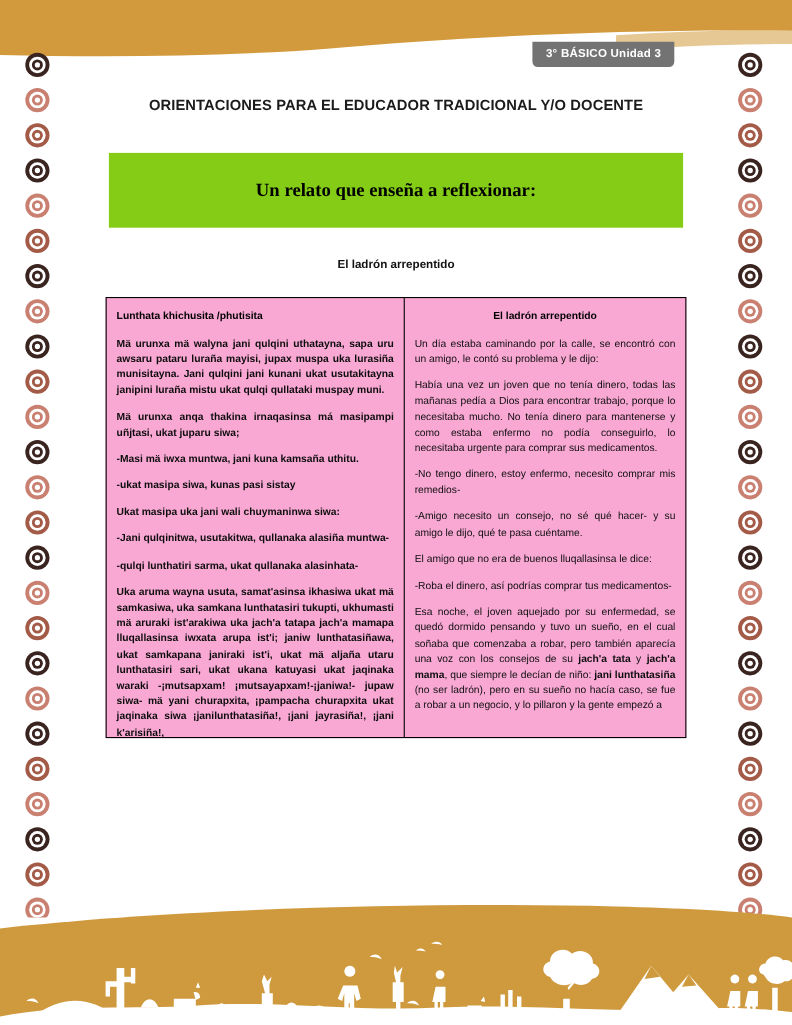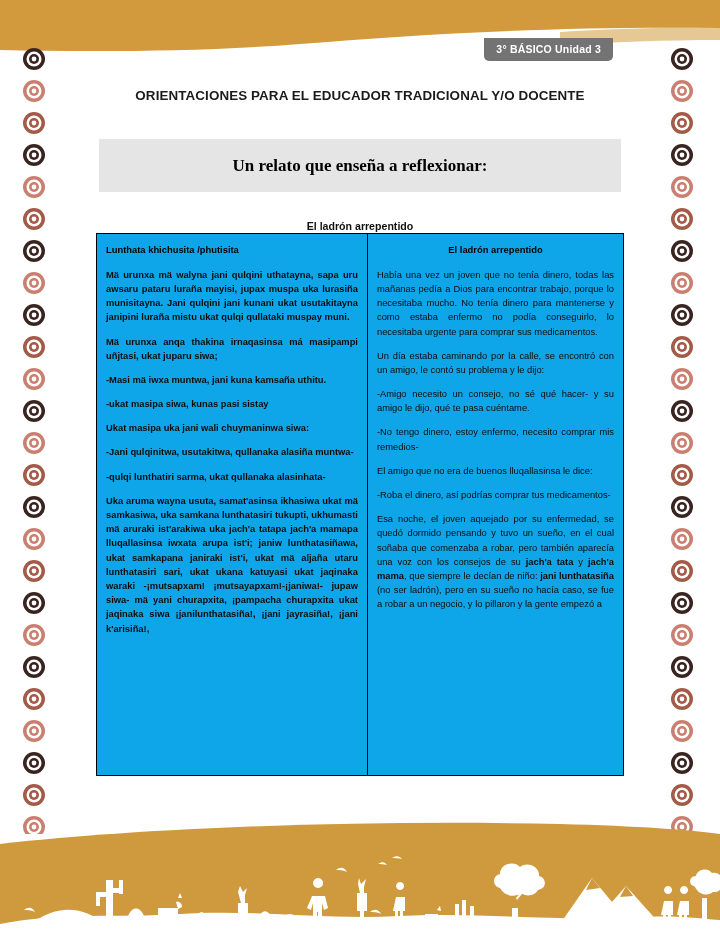--- a/index.html
+++ b/index.html
@@ -86,22 +86,22 @@
     text-align: center;
     font-size: 13.4px;
     font-weight: bold;
     color: #1b1b1b;
     letter-spacing: .1px;
   }
 
   .relato-banner {
     margin: 36px auto 0 auto;
     width: 522px;
-    height: 53px;
-    background: #e5e5e5;
+    height: 68px;
+    background: #84cc16;
     display: flex;
     align-items: center;
     justify-content: center;
     box-sizing: border-box;
   }
   .relato-banner span {
     font-family: "Liberation Serif", serif;
     font-size: 17px;
     font-weight: bold;
     color: #000000;
@@ -111,28 +111,28 @@
     margin: 28px auto 0 auto;
     width: 560px;
     text-align: center;
     font-size: 10.6px;
     font-weight: bold;
     color: #111111;
   }
 
   
   .story-table {
-    margin: 1px auto 0 auto;
+    margin: 23px auto 0 auto;
     width: 528px;
     border: 1px solid #000000;
     box-sizing: border-box;
     display: flex;
-    height: 543px;
+    height: 401px;
     overflow: hidden;
-    background: #0ea5e9;
+    background: #f9a8d4;
   }
   .col {
     box-sizing: border-box;
     padding: 9px 9px 0 9px;
     overflow: hidden;
   }
   .col-left {
     width: 272px;
     border-right: 1px solid #000000;
   }
@@ -703,24 +703,24 @@
           <p class="para">Ukat masipa uka jani wali chuymaninwa siwa:</p>
           <p class="para">-Jani qulqinitwa, usutakitwa, qullanaka alasiña muntwa-</p>
           <p class="para">-qulqi lunthatiri sarma, ukat qullanaka alasinhata-</p>
           <p class="para">Uka aruma wayna usuta, samat'asinsa ikhasiwa ukat mä samkasiwa, uka samkana lunthatasiri tukupti, ukhumasti mä aruraki ist'arakiwa uka jach'a tatapa jach'a mamapa lluqallasinsa iwxata arupa ist'i; janiw lunthatasiñawa, ukat samkapana janiraki ist'i, ukat mä aljaña utaru lunthatasiri sari, ukat ukana katuyasi ukat jaqinaka waraki -¡mutsapxam! ¡mutsayapxam!-¡janiwa!- jupaw siwa- mä yani churapxita, ¡pampacha churapxita ukat jaqinaka siwa ¡janilunthatasiña!, ¡jani jayrasiña!, ¡jani k'arisiña!,</p>
         </div>
     </div>
 
     <div class="col col-right">
       <div class="col-head">El ladrón arrepentido</div>
       <div id="right-body">
+          <p class="para"><span>Un día estaba caminando por la calle, se encontró con un amigo, le contó su problema y le dijo:</span></p>
           <p class="para"><span>Había una vez un joven que no tenía dinero, todas las mañanas pedía a Dios para encontrar trabajo, porque lo necesitaba mucho. No tenía dinero para mantenerse y como estaba enfermo no podía conseguirlo, lo necesitaba urgente para comprar sus medicamentos.</span></p>
-          <p class="para"><span>Un día estaba caminando por la calle, se encontró con un amigo, le contó su problema y le dijo:</span></p>
+          <p class="para"><span>-No tengo dinero, estoy enfermo, necesito comprar mis remedios-</span></p>
           <p class="para"><span>-Amigo necesito un consejo, no sé qué hacer- y su amigo le dijo, qué te pasa cuéntame.</span></p>
-          <p class="para"><span>-No tengo dinero, estoy enfermo, necesito comprar mis remedios-</span></p>
           <p class="para"><span>El amigo que no era de buenos lluqallasinsa le dice:</span></p>
           <p class="para"><span>-Roba el dinero, así podrías comprar tus medicamentos-</span></p>
           <p class="para"><span>Esa noche, el joven aquejado por su enfermedad, se quedó dormido pensando y tuvo un sueño, en el cual soñaba que comenzaba a robar, pero también aparecía una voz con los consejos de su </span><b>jach'a tata</b><span> y </span><b>jach'a mama</b><span>, que siempre le decían de niño: </span><b>jani lunthatasiña</b><span> (no ser ladrón), pero en su sueño no hacía caso, se fue a robar a un negocio, y lo pillaron y la gente empezó a</span></p>
         </div>
     </div>
 
   </div>
 </div>
 
 <div class="bottom-band">

